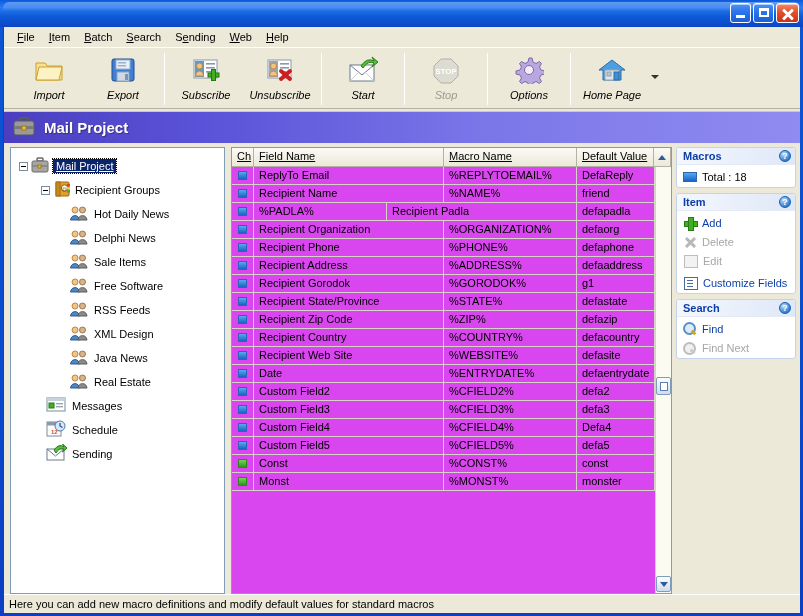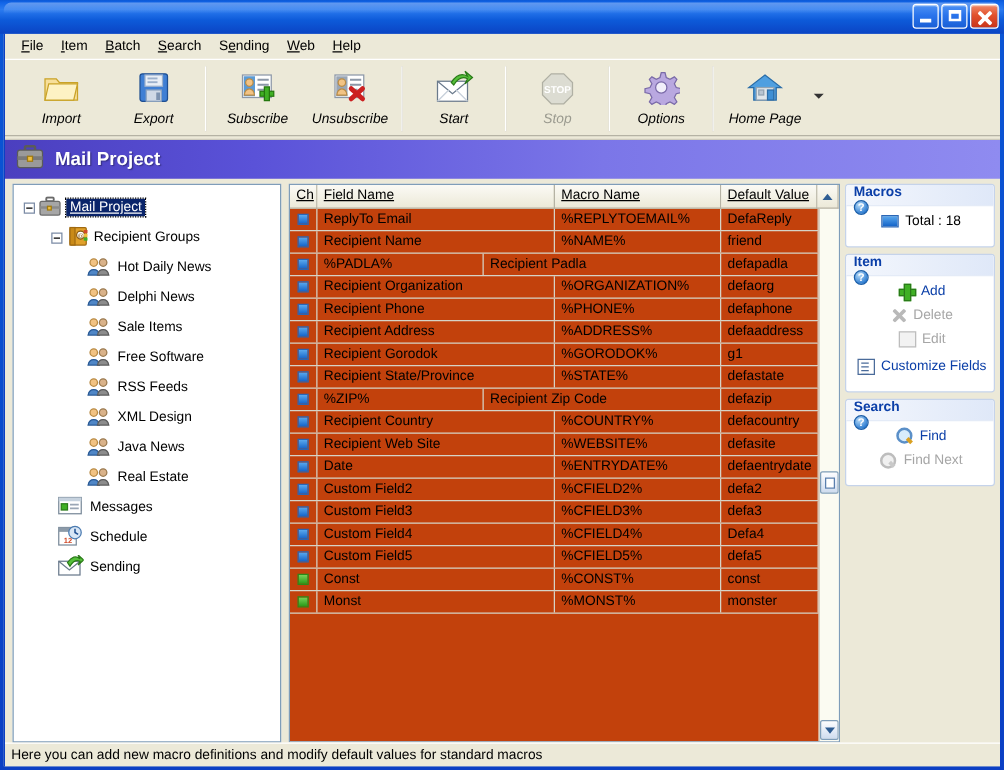--- a/index.html
+++ b/index.html
@@ -131,21 +131,21 @@
   #grid {
     width:100%; height:100%; background:#fdfdf7;
     border:1px solid #7f9db9; display:flex; flex-direction:column; overflow:hidden;
   }
   #gridhead { display:flex; height:19px; flex:0 0 19px; background:#ece9d8;text-decoration:underline; }
   #gridhead .hc {
     border-right:1px solid #b5b2a4; border-bottom:1px solid #b5b2a4;
     background: linear-gradient(to bottom,#fbfaf5,#ece9d8);
     padding:2px 0 0 5px; font-size:11px; color:#000; overflow:hidden;
   }
-  #gridbody { flex:1 1 auto; overflow:hidden; position:relative; background:#c2410c; }
+  #gridbody { flex:1 1 auto; overflow:hidden; position:relative; background:#d946ef; }
   .grow { display:flex; height:18px; border-bottom:1px solid #d6d3c6; }
   .gcell {
     padding:2px 0 0 5px; font-size:11px; color:#000;
     border-right:1px solid #d6d3c6; overflow:hidden; white-space:nowrap;
   }
   .gcell.ch { display:flex; align-items:center; justify-content:center; padding:0; }
   .chbox { width:9px;height:9px;border:1px solid #2a66b5; }
   .chbox.blue { background: linear-gradient(to bottom,#59a8ee,#1564c8); }
   .chbox.green { background: linear-gradient(to bottom,#77d159,#2a9a18); border-color:#2a8b18; }
   
@@ -177,35 +177,34 @@
   }
   #sthumb .lines { width:8px;height:9px;border:1px solid #5a7fae;background:#fff; }
 
   
   #rightpanel {
     width:124px; flex:0 0 124px; padding:0 4px 0 0;
     display:flex; flex-direction:column; gap:5px;
   }
   .pgroup { background:#fff; border:1px solid #c5d3ea; border-radius:3px 3px 3px 3px; overflow:hidden; }
   .pghead {
-    height:17px; display:flex; align-items:flex-start; justify-content:space-between;
+    height:17px; display:flex; align-items:center; justify-content:space-between;
     padding:0 4px 0 6px;
     background: linear-gradient(to right,#f4f7fd,#dfe8f8);
     border-bottom:1px solid #e4ebf7;
-    flex-direction:column;
   }
   .pghead .pgtitle { color:#0b3fa8; font-weight:bold; font-size:11px; }
   .helpdot {
     width:12px;height:12px;border-radius:50%;
     background: radial-gradient(circle at 35% 30%,#b8dcf8,#2a7ad0 75%);
     color:#fff; font-size:9px; font-weight:bold;
     display:flex;align-items:center;justify-content:center; line-height:12px;
     border:1px solid #1b5ea8;
   }
-  .pgbody { padding:4px 4px 12px 6px; display:flex; flex-direction:column; gap:3px;align-items:center; }
+  .pgbody { padding:4px 4px 2px 6px; display:flex; flex-direction:column; gap:3px; }
   .prow { display:flex; align-items:center; gap:5px; height:16px; font-size:11px; }
   .prow .plabel { color:#000; }
   .prow.link .plabel { color:#0b3fa8; }
   .prow.dis .plabel { color:#a6a6a6; }
 
   
   .ico { width:14px;height:14px;position:relative;flex:0 0 14px; }
   .ico.plus::before { content:""; position:absolute; left:1px; top:5px; width:12px;height:4px;
     background:#3fb024; border:1px solid #2a7a18; }
   .ico.plus::after { content:""; position:absolute; left:5px; top:1px; width:4px;height:12px;
@@ -665,22 +664,22 @@
                     <span class="chbox blue"></span>
                   </div>
                 <div class="gcell c1">Recipient State/Province</div>
                 <div class="gcell c2">%STATE%</div>
                 <div class="gcell c3">defastate</div>
               </div>
               <div class="grow">
                 <div class="gcell ch c0">
                     <span class="chbox blue"></span>
                   </div>
+                <div class="gcell c1">Recipient Zip Code</div>
                 <div class="gcell c2">%ZIP%</div>
-                <div class="gcell c1">Recipient Zip Code</div>
                 <div class="gcell c3">defazip</div>
               </div>
               <div class="grow">
                 <div class="gcell ch c0">
                     <span class="chbox blue"></span>
                   </div>
                 <div class="gcell c1">Recipient Country</div>
                 <div class="gcell c2">%COUNTRY%</div>
                 <div class="gcell c3">defacountry</div>
               </div>

